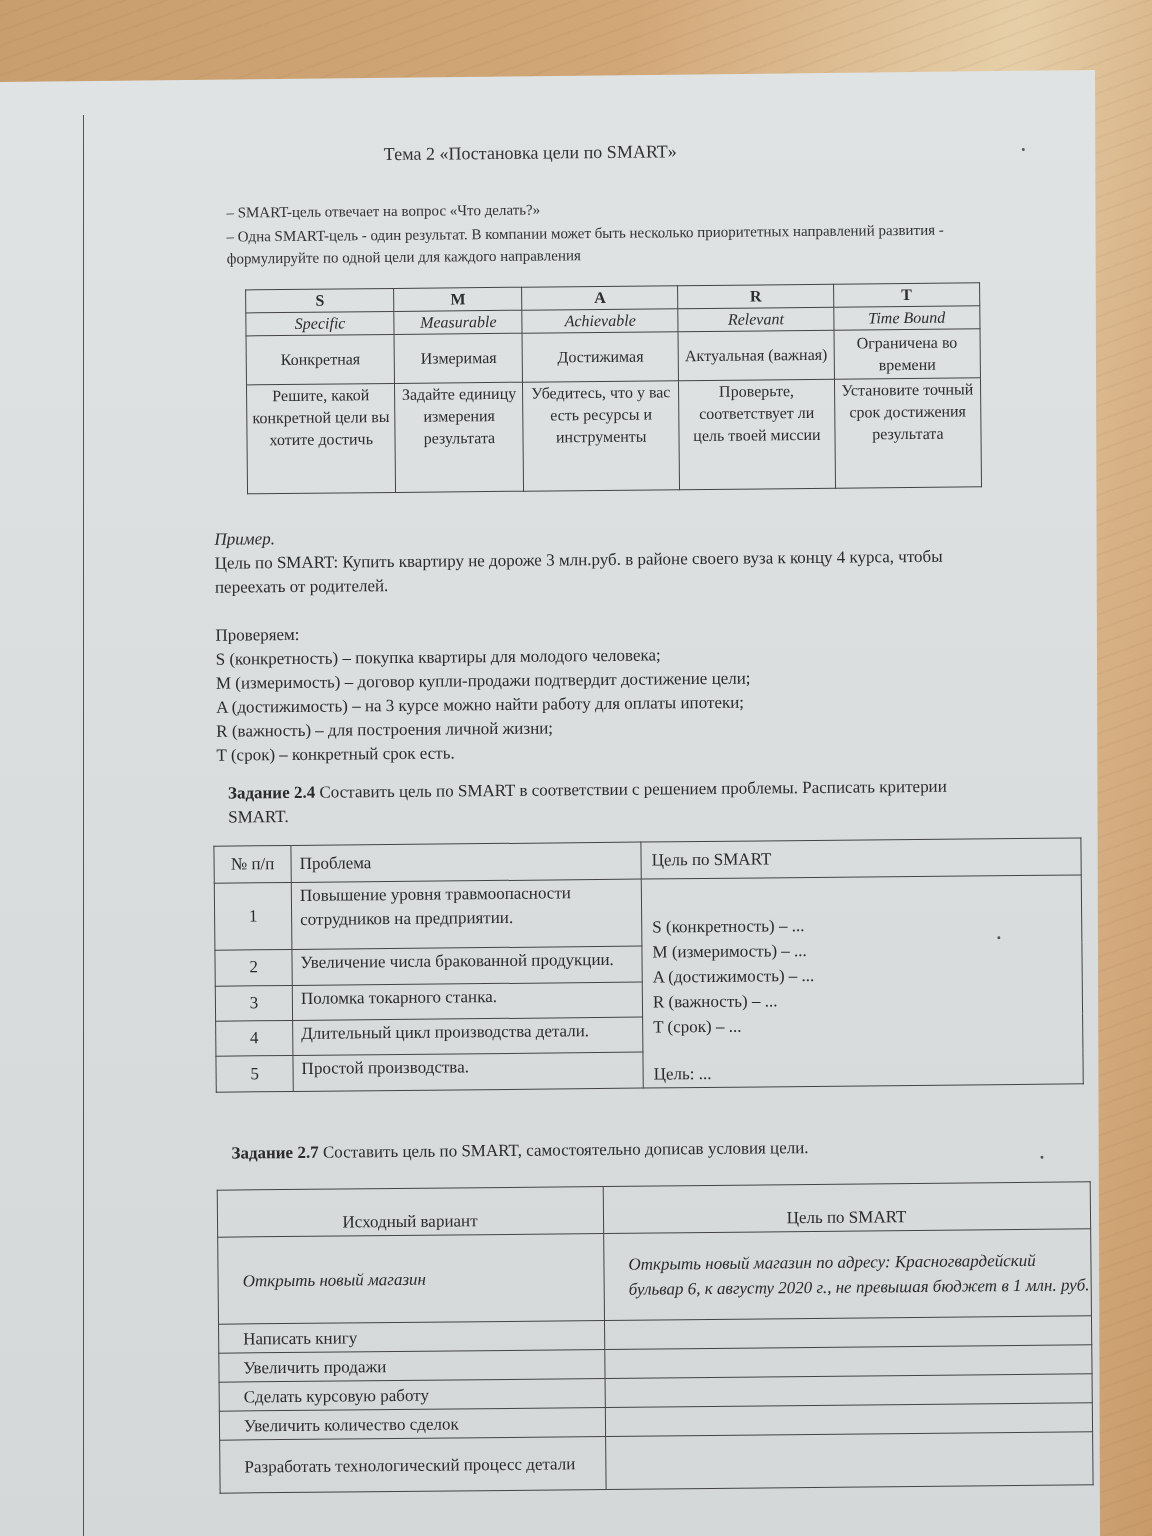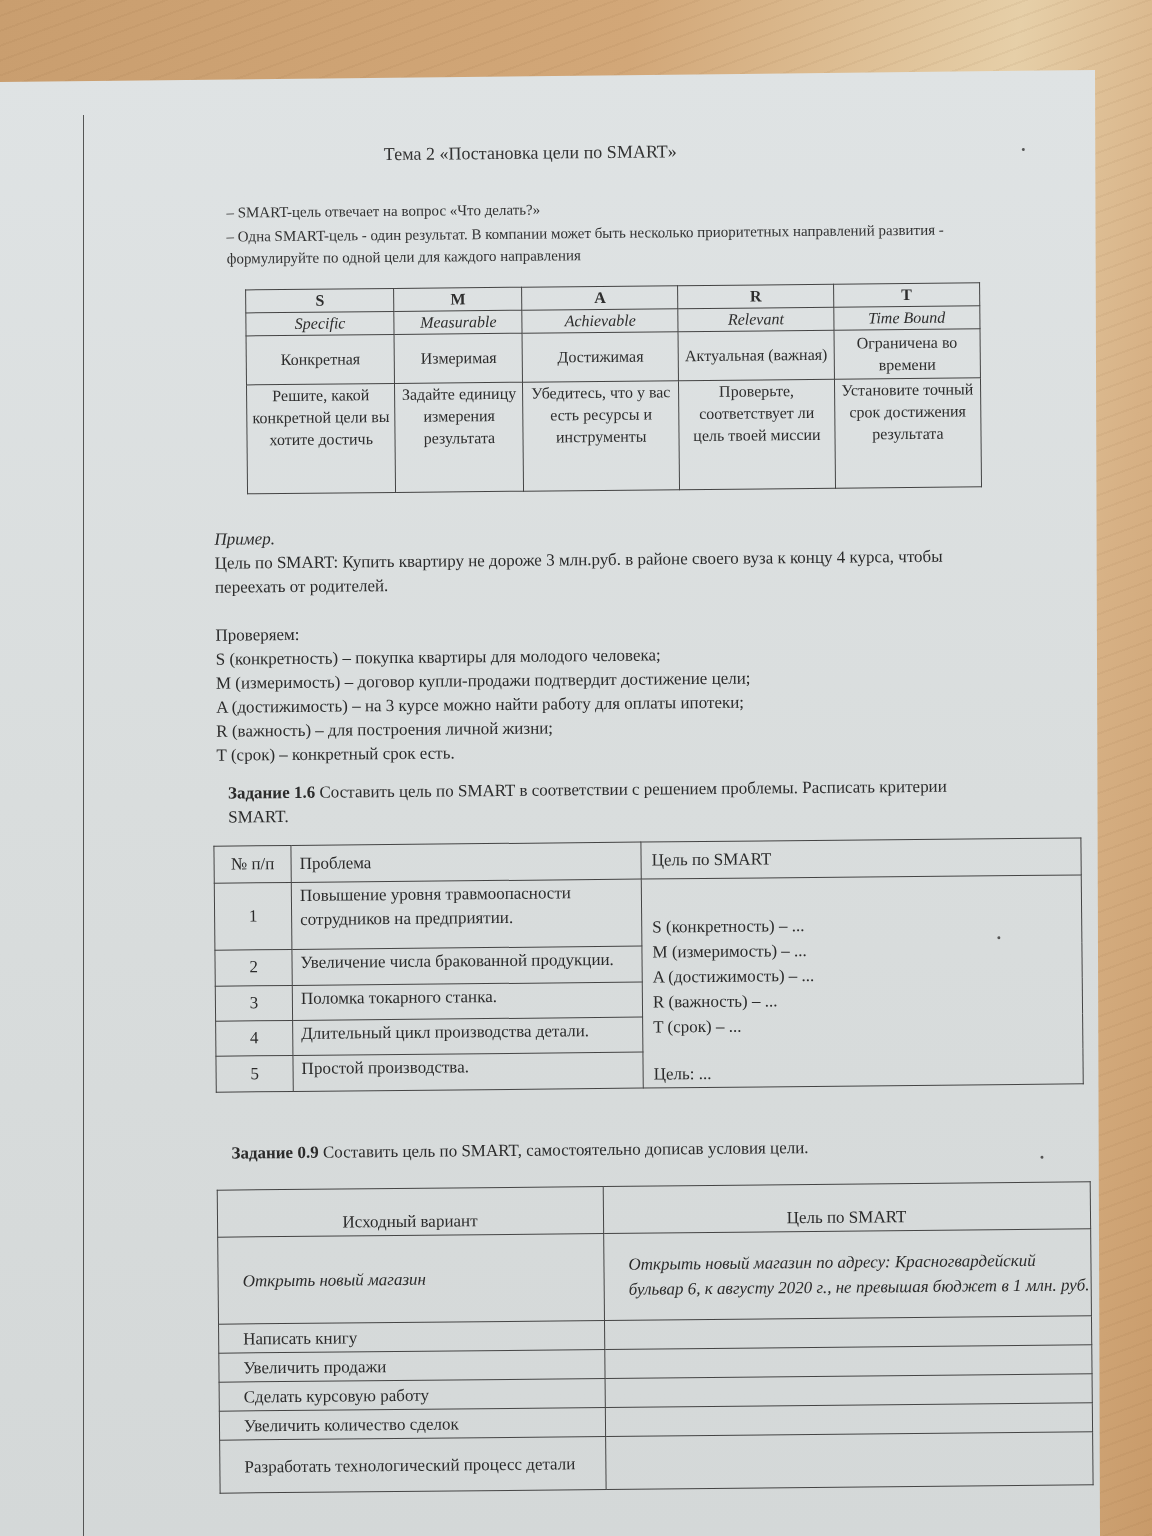--- a/index.html
+++ b/index.html
@@ -136,21 +136,21 @@
   <div class="para check">
     <div>Проверяем:</div>
     <div>S (конкретность) – покупка квартиры для молодого человека;</div>
     <div>M (измеримость) – договор купли-продажи подтвердит достижение цели;</div>
     <div>A (достижимость) – на 3 курсе можно найти работу для оплаты ипотеки;</div>
     <div>R (важность) – для построения личной жизни;</div>
     <div>T (срок) – конкретный срок есть.</div>
   </div>
 
   <div class="task task1">
-    <b>Задание 1.6</b><span> Составить цель по SMART в соответствии с решением проблемы. Расписать критерии SMART.</span>
+    <b>Задание 2.4</b><span> Составить цель по SMART в соответствии с решением проблемы. Расписать критерии SMART.</span>
   </div>
 
   <table class="problems-table">
     <tbody>
         <tr class="hdr">
       <td class="num">№ п/п</td>
       <td class="prob">Проблема</td>
       <td class="goal">Цель по SMART</td>
     </tr>
     <tr>
@@ -180,21 +180,21 @@
       <td class="prob">Длительный цикл производства детали.</td>
     </tr>
     <tr>
       <td class="num">5</td>
       <td class="prob">Простой производства.</td>
     </tr>
   </tbody>
     </table>
 
   <div class="task task2">
-    <b>Задание 0.9</b><span> Составить цель по SMART, самостоятельно дописав условия цели.</span>
+    <b>Задание 2.7</b><span> Составить цель по SMART, самостоятельно дописав условия цели.</span>
   </div>
 
   <table class="task22-table">
     <tbody>
         <tr class="hdr">
       <td class="c1">Исходный вариант</td>
       <td>Цель по SMART</td>
     </tr>
     <tr class="row-ex">
       <td class="c1 ital">Открыть новый магазин</td>

